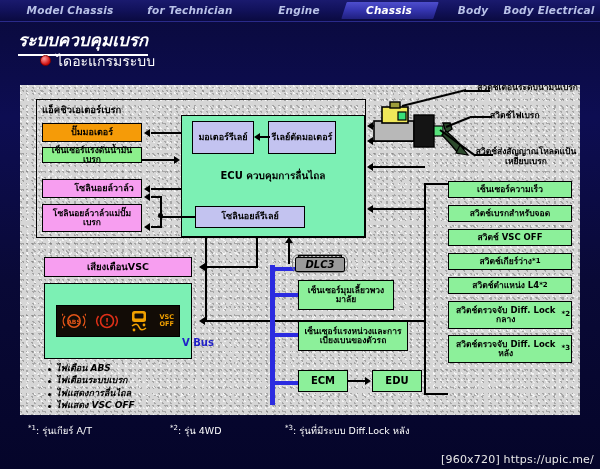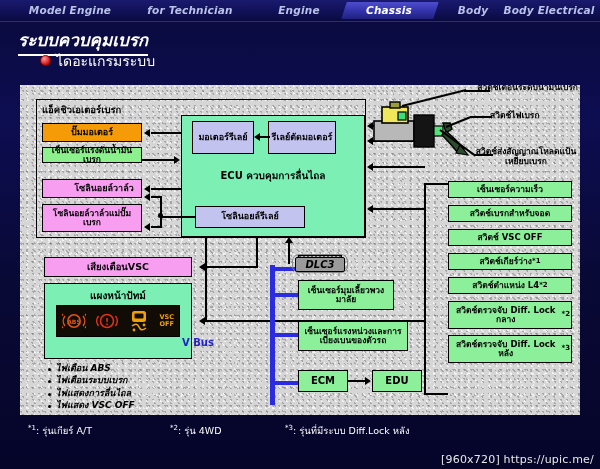--- a/index.html
+++ b/index.html
@@ -120,21 +120,21 @@
   #watermark{position:absolute;right:6px;bottom:3px;font-size:11px;color:#e8e8e8;
              font-family:"DejaVu Sans","Liberation Sans",sans-serif;letter-spacing:.2px;}
 </style>
 </head>
 <body>
 
 <div id="root">
 
   <div id="tabbar">
     <div class="tabhl" style="left:344px;width:92px;"></div>
-    <div class="tab" style="left:18px;width:104px;">Model Engine</div>
+    <div class="tab" style="left:18px;width:104px;">Model Chassis</div>
     <div class="tab" style="left:138px;width:104px;">for Technician</div>
     <div class="tab" style="left:268px;width:62px;">Engine</div>
     <div class="tab active" style="left:348px;width:82px;">Chassis</div>
     <div class="tab" style="left:448px;width:50px;">Body</div>
     <div class="tab" style="left:502px;width:94px;">Body Electrical</div>
   </div>
 
   <div id="title">ระบบควบคุมเบรก</div>
   <div id="bullet1"></div>
   <div id="sub1">ไดอะแกรมระบบ</div>
@@ -232,21 +232,20 @@
       <span>สวิตช์ตรวจจับ Diff. Lock หลัง</span>
       <sup class="fnsup">*3</sup>
     </div>
 
     <div class="bx pnk" style="left:24px;top:172px;width:148px;height:20px;font-size:9.5px;">เสียงเตือนVSC</div>
     <div class="ln" style="left:186px;top:181px;width:52px;height:2px;"></div>
     <div class="ln" style="left:236px;top:153px;width:2px;height:30px;"></div>
     <div class="arw arw-l" style="left:179px;top:178px;"></div>
 
     <div id="ipframe"></div>
-    <div id="iptitle">แผงหน้าปัทม์</div>
     <div id="ipscreen">
       <svg class="ic" width="24" height="22" viewBox="0 0 24 22">
         <circle cx="12" cy="11" r="6.2" fill="none" stroke="#e05418" stroke-width="1.5"></circle>
         <text x="12" y="14" font-size="6" fill="#e05418" text-anchor="middle" font-family="DejaVu Sans" font-weight="bold">ABS</text>
         <path d="M3 6 A8 8 0 0 0 3 16" fill="none" stroke="#e05418" stroke-width="1.4"></path>
         <path d="M1 4 A10.5 10.5 0 0 0 1 18" fill="none" stroke="#e05418" stroke-width="1.2"></path>
         <path d="M21 6 A8 8 0 0 1 21 16" fill="none" stroke="#e05418" stroke-width="1.4"></path>
         <path d="M23 4 A10.5 10.5 0 0 1 23 18" fill="none" stroke="#e05418" stroke-width="1.2"></path>
       </svg>
       <svg class="ic" width="22" height="22" viewBox="0 0 22 22">

